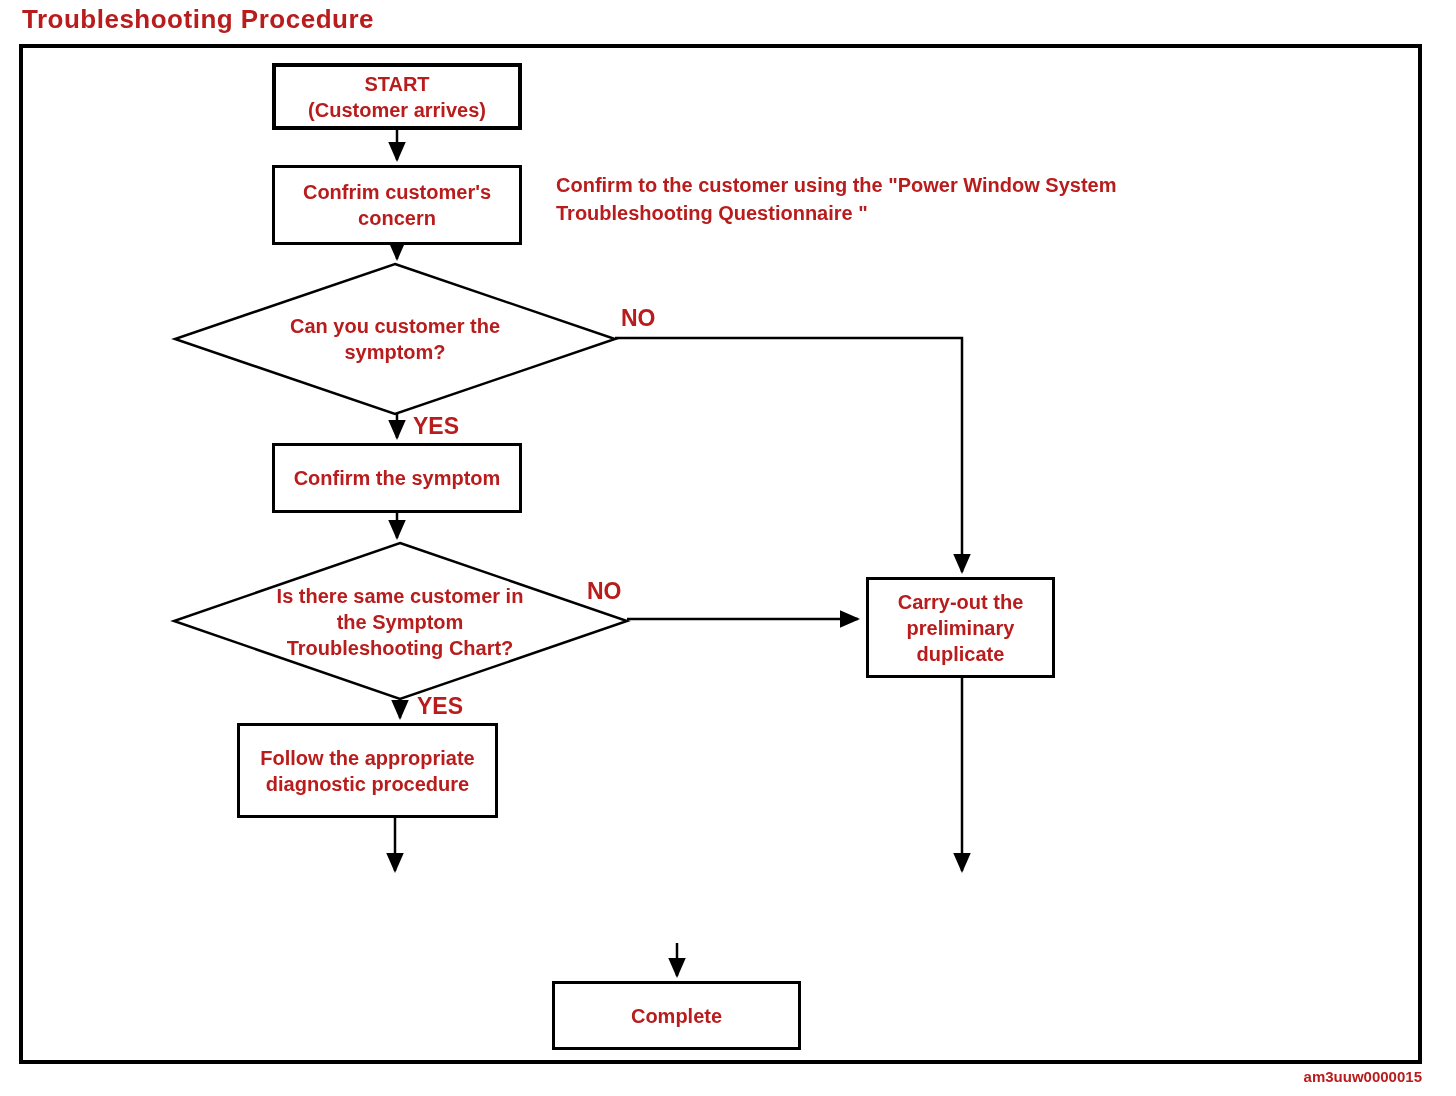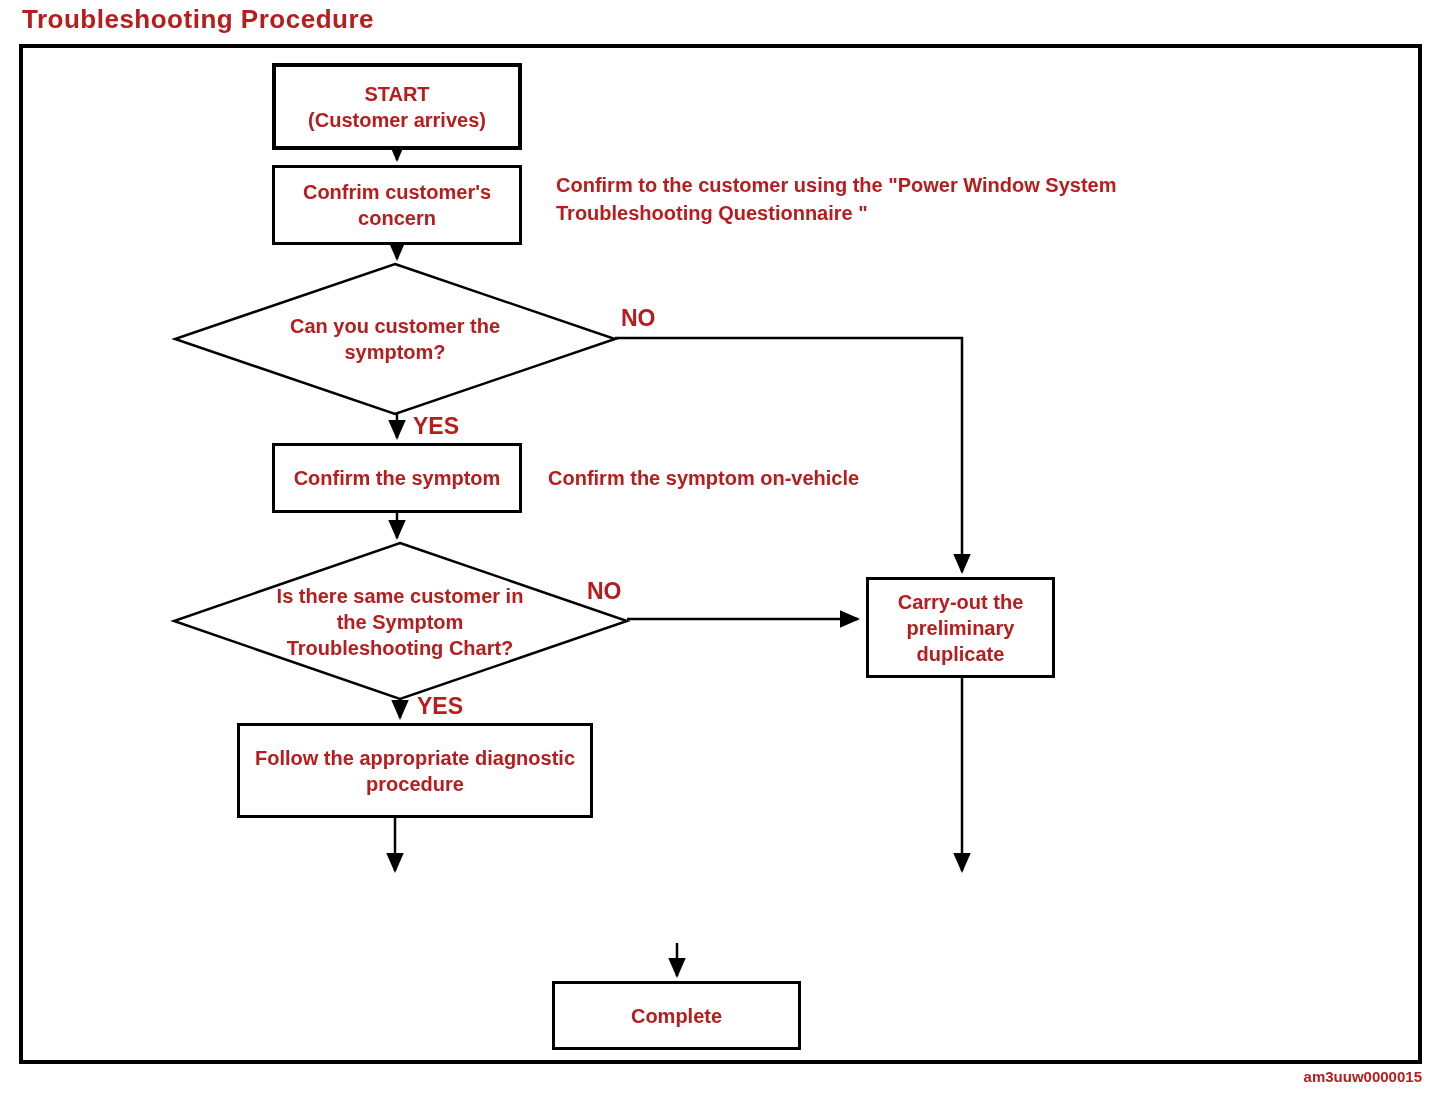--- a/index.html
+++ b/index.html
@@ -122,46 +122,45 @@
 
     <line x1="400" y1="699" x2="400" y2="718" stroke="#000" stroke-width="2.5" marker-end="url(#arrow)"></line>
 
     <line x1="395" y1="817" x2="395" y2="871" stroke="#000" stroke-width="2.5" marker-end="url(#arrow)"></line>
 
     <line x1="962" y1="677" x2="962" y2="871" stroke="#000" stroke-width="2.5" marker-end="url(#arrow)"></line>
 
     <line x1="677" y1="943" x2="677" y2="976" stroke="#000" stroke-width="2.5" marker-end="url(#arrow)"></line>
   </svg>
 
-  <div class="node" style="left:272px; top:63px; width:250px; height:87px; border-width:4px;">START
+  <div class="node" style="left:272px; top:63px; width:250px; height:67px; border-width:4px;">START
 (Customer arrives)</div>
 
   <div class="node" style="left:272px; top:165px; width:250px; height:80px;">Confrim customer's concern</div>
 
   <div class="node" style="left:272px; top:443px; width:250px; height:70px;">Confirm the symptom</div>
 
   <div class="node" style="left:866px; top:577px; width:189px; height:101px;">Carry-out the preliminary duplicate</div>
 
-  <div class="node" style="left:237px; top:723px; width:356px; height:95px;">Follow the appropriate diagnostic procedure</div>
+  <div class="node" style="left:237px; top:723px; width:261px; height:95px;">Follow the appropriate diagnostic procedure</div>
 
 
   <div class="node" style="left:552px; top:981px; width:249px; height:69px;">Complete</div>
 
   <div class="diamond-text" style="left:265px; top:299px; width:260px; height:80px;">Can you customer the symptom?</div>
 
   <div class="diamond-text" style="left:260px; top:582px; width:280px; height:80px;">Is there same customer in the Symptom Troubleshooting Chart?</div>
 
   <div class="branch-label" style="left:621px; top:305px;">NO</div>
 
   <div class="branch-label" style="left:413px; top:413px;">YES</div>
 
   <div class="branch-label" style="left:587px; top:578px;">NO</div>
 
   <div class="branch-label" style="left:417px; top:693px;">YES</div>
 
   <div class="note" style="left:556px; top:171px; width:680px;">Confirm to the customer using the "Power Window System
 Troubleshooting Questionnaire "</div>
 
-  <div class="note" style="left:548px; top:464px; width:420px;">Confirm the symptom on-vehicle</div>
 
   <div class="watermark">am3uuw0000015</div>
 
 </div>
 
 </body></html>

